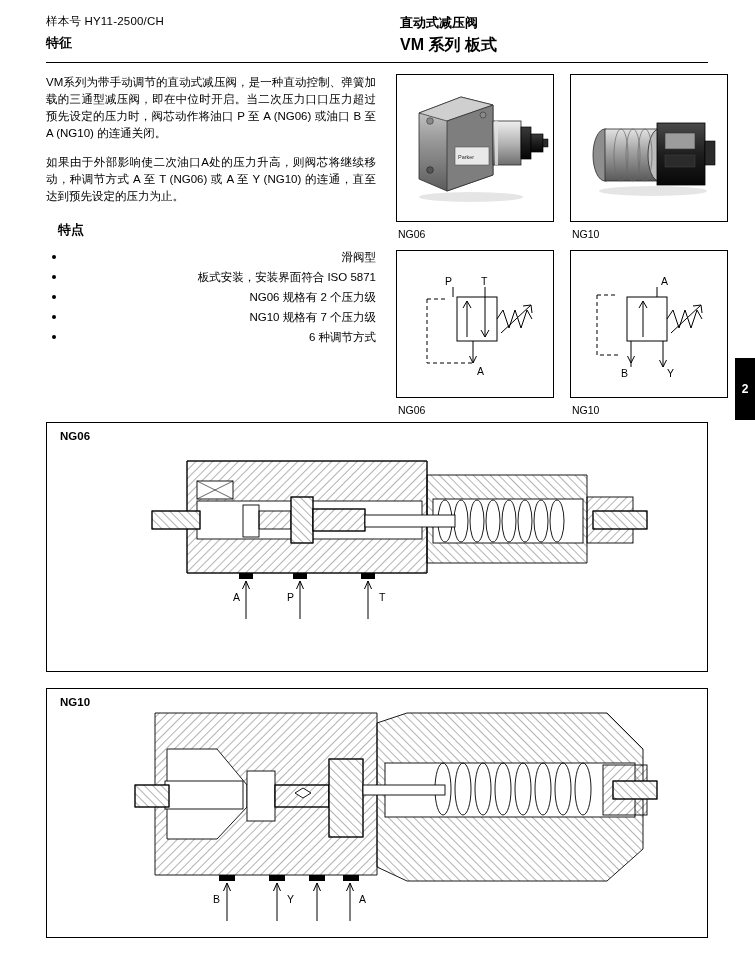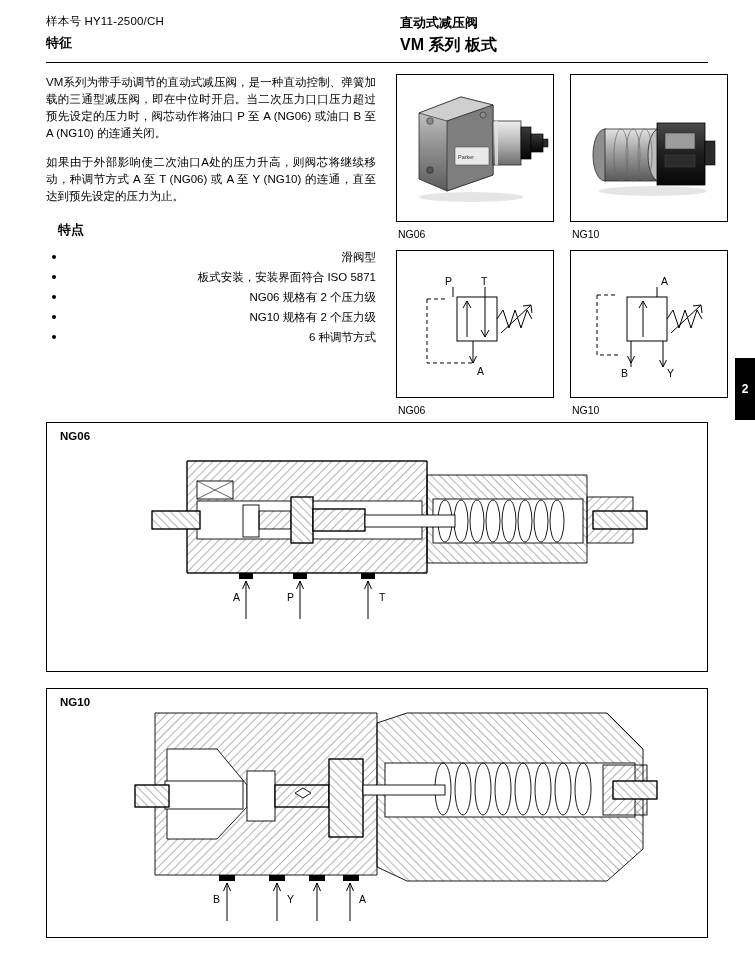--- a/index.html
+++ b/index.html
@@ -81,21 +81,21 @@
   <div class="hdr-rule"></div>
 
   <div class="txtcol">
     <div class="para">VM系列为带手动调节的直动式减压阀，是一种直动控制、弹簧加载的三通型减压阀，即在中位时开启。当二次压力口口压力超过预先设定的压力时，阀芯动作将油口 P 至 A (NG06) 或油口 B 至 A (NG10) 的连通关闭。</div>
     <div class="para">如果由于外部影响使二次油口A处的压力升高，则阀芯将继续移动，种调节方式 A 至 T (NG06) 或 A 至 Y (NG10) 的连通，直至达到预先设定的压力为止。</div>
     <div class="feat-title">特点</div>
     <ul class="feats">
       <li>滑阀型</li>
       <li>板式安装，安装界面符合 ISO 5871</li>
       <li>NG06 规格有 2 个压力级</li>
-      <li>NG10 规格有 2 个压力级</li>
+      <li>NG10 规格有 7 个压力级</li>
       <li>6 种调节方式</li>
     </ul>
   </div>
 
   <div class="box ph1">
     <svg width="156" height="146" viewBox="0 0 156 146">
       <defs>
         <linearGradient id="g1" x1="0" y1="0" x2="0" y2="1">
           <stop offset="0" stop-color="#d8d8d8"></stop>
             <stop offset="0.45" stop-color="#9a9a9a"></stop>

